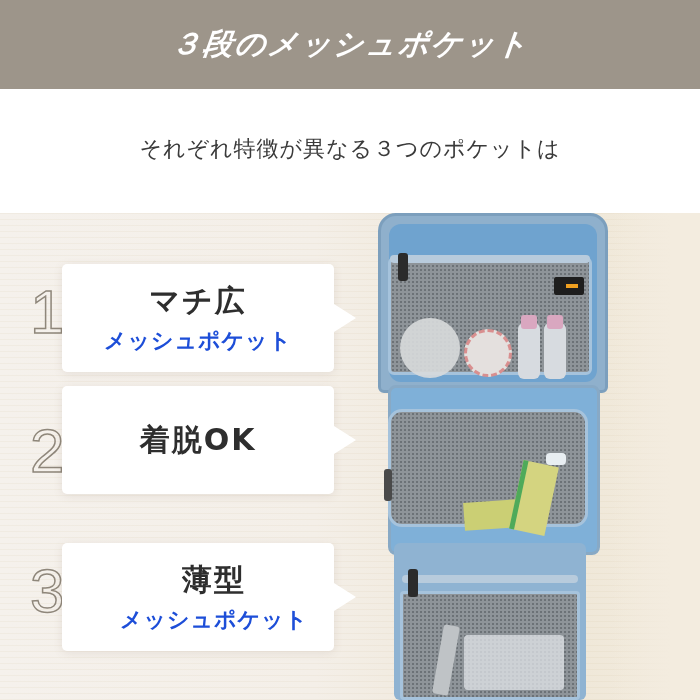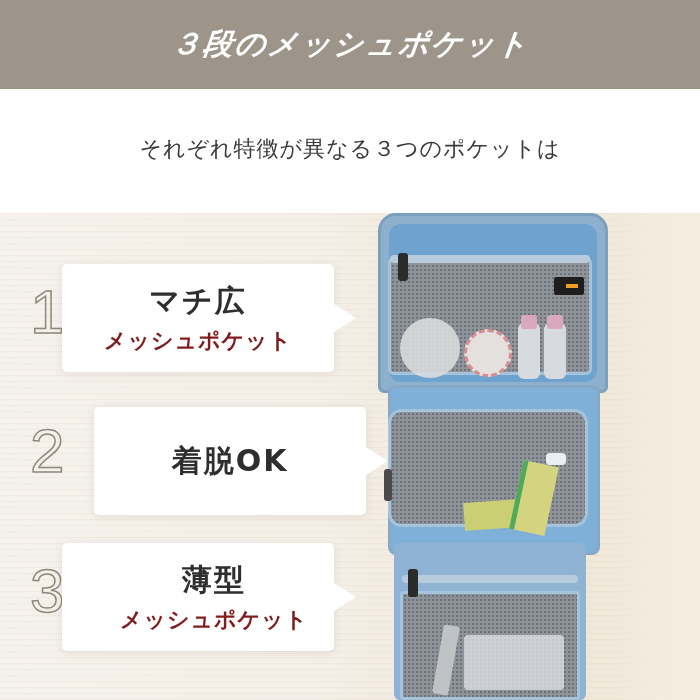--- a/index.html
+++ b/index.html
@@ -128,24 +128,24 @@
       box-shadow: 0 2px 10px rgba(120,100,80,0.12);
       display: flex; flex-direction: column; align-items: center; justify-content: center;
       gap: 4px;
     }
     .card::after {
       content: ""; position: absolute; right: -22px; top: 40px;
       border-top: 14px solid transparent; border-bottom: 14px solid transparent;
       border-left: 22px solid #ffffff;
     }
     .card-1 { top: 264px; }
-    .card-2 { top: 407px; margin-left: 32px; }
+    .card-2 { top: 386px; }
     .card-3 { top: 543px; padding-left: 32px; }
     .card-title { font-size: 30px; font-weight: bold; color: #2e2e2e; letter-spacing: 2px; }
-    .card-sub { font-size: 22px; font-weight: bold; color: #7f1d1d; letter-spacing: 1px; text-align: right; }
+    .card-sub { font-size: 22px; font-weight: bold; color: #1d4ed8; letter-spacing: 1px; text-align: right; }
     .num {
       position: absolute; left: 30px; font-size: 62px; font-weight: normal;
       color: transparent; -webkit-text-stroke: 1.5px #8f877b;
       font-family: "Liberation Sans", sans-serif;
     }
     .num-1 { top: 276px; }
     .num-2 { top: 415px; }
     .num-3 { top: 555px; }
   </style>
 </head>

